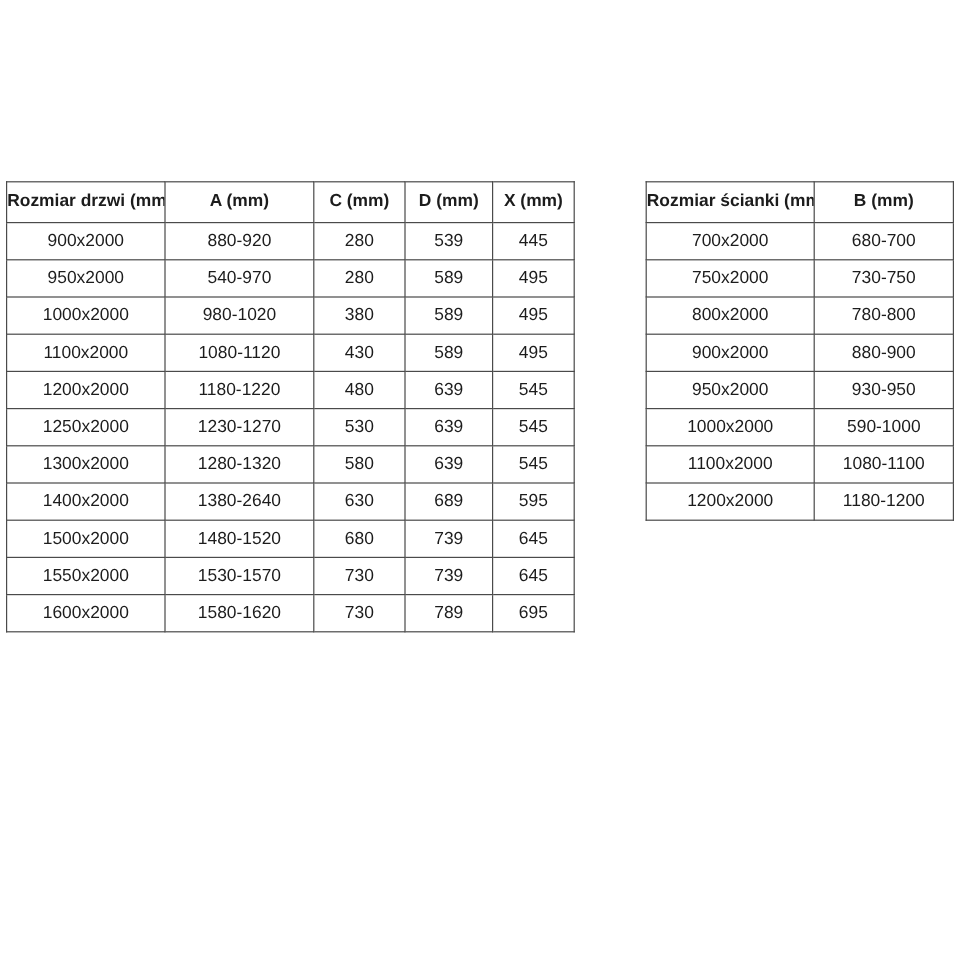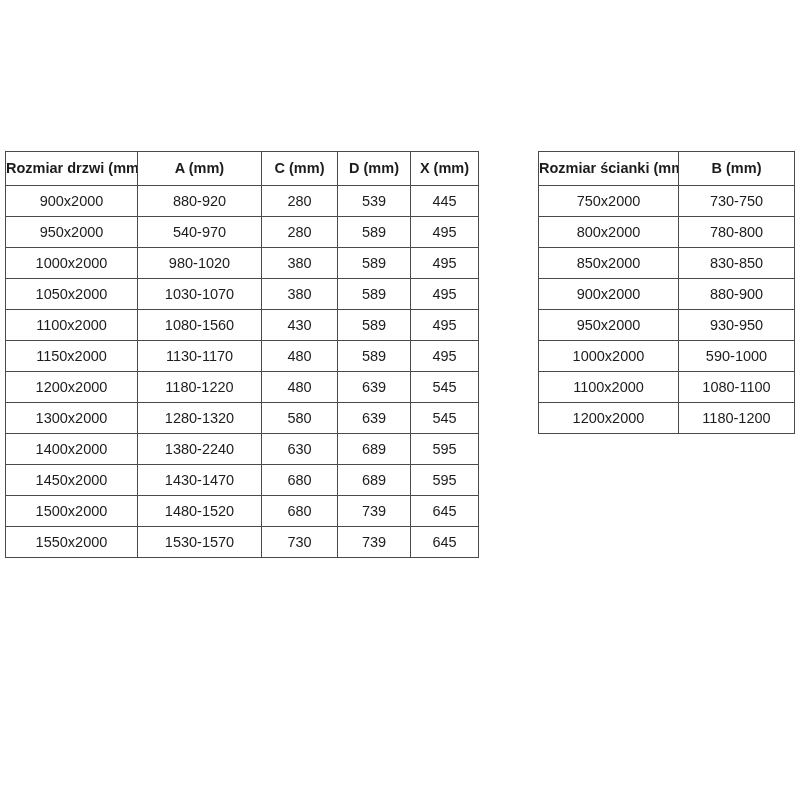--- a/index.html
+++ b/index.html
@@ -90,110 +90,103 @@
           <td>495</td>
         </tr>
         <tr>
           <td>1000x2000</td>
           <td>980-1020</td>
           <td>380</td>
           <td>589</td>
           <td>495</td>
         </tr>
         <tr>
-          <td>1050x2000</td>
-          <td>1030-1070</td>
-          <td>380</td>
-          <td>589</td>
-          <td>495</td>
-        </tr>
-        <tr>
           <td>1100x2000</td>
-          <td>1080-1560</td>
+          <td>1080-1120</td>
           <td>430</td>
-          <td>589</td>
-          <td>495</td>
-        </tr>
-        <tr>
-          <td>1150x2000</td>
-          <td>1130-1170</td>
-          <td>480</td>
           <td>589</td>
           <td>495</td>
         </tr>
         <tr>
           <td>1200x2000</td>
           <td>1180-1220</td>
           <td>480</td>
           <td>639</td>
           <td>545</td>
         </tr>
         <tr>
+          <td>1250x2000</td>
+          <td>1230-1270</td>
+          <td>530</td>
+          <td>639</td>
+          <td>545</td>
+        </tr>
+        <tr>
           <td>1300x2000</td>
           <td>1280-1320</td>
           <td>580</td>
           <td>639</td>
           <td>545</td>
         </tr>
         <tr>
           <td>1400x2000</td>
-          <td>1380-2240</td>
+          <td>1380-2640</td>
           <td>630</td>
-          <td>689</td>
-          <td>595</td>
-        </tr>
-        <tr>
-          <td>1450x2000</td>
-          <td>1430-1470</td>
-          <td>680</td>
           <td>689</td>
           <td>595</td>
         </tr>
         <tr>
           <td>1500x2000</td>
           <td>1480-1520</td>
           <td>680</td>
           <td>739</td>
           <td>645</td>
         </tr>
         <tr>
           <td>1550x2000</td>
           <td>1530-1570</td>
           <td>730</td>
           <td>739</td>
           <td>645</td>
+        </tr>
+        <tr>
+          <td>1600x2000</td>
+          <td>1580-1620</td>
+          <td>730</td>
+          <td>789</td>
+          <td>695</td>
         </tr>
       </tbody>
   </table>
 
   <table id="wall-table" class="tbl">
     <colgroup>
         <col style="width: 140px;">
         <col style="width: 116px;">
       </colgroup>
     <thead>
         <tr>
           <th>Rozmiar ścianki (mm)</th>
           <th>B (mm)</th>
         </tr>
       </thead>
     <tbody>
         <tr>
+          <td>700x2000</td>
+          <td>680-700</td>
+        </tr>
+        <tr>
           <td>750x2000</td>
           <td>730-750</td>
         </tr>
         <tr>
           <td>800x2000</td>
           <td>780-800</td>
         </tr>
         <tr>
-          <td>850x2000</td>
-          <td>830-850</td>
-        </tr>
-        <tr>
           <td>900x2000</td>
           <td>880-900</td>
         </tr>
         <tr>
           <td>950x2000</td>
           <td>930-950</td>
         </tr>
         <tr>
           <td>1000x2000</td>
           <td>590-1000</td>

